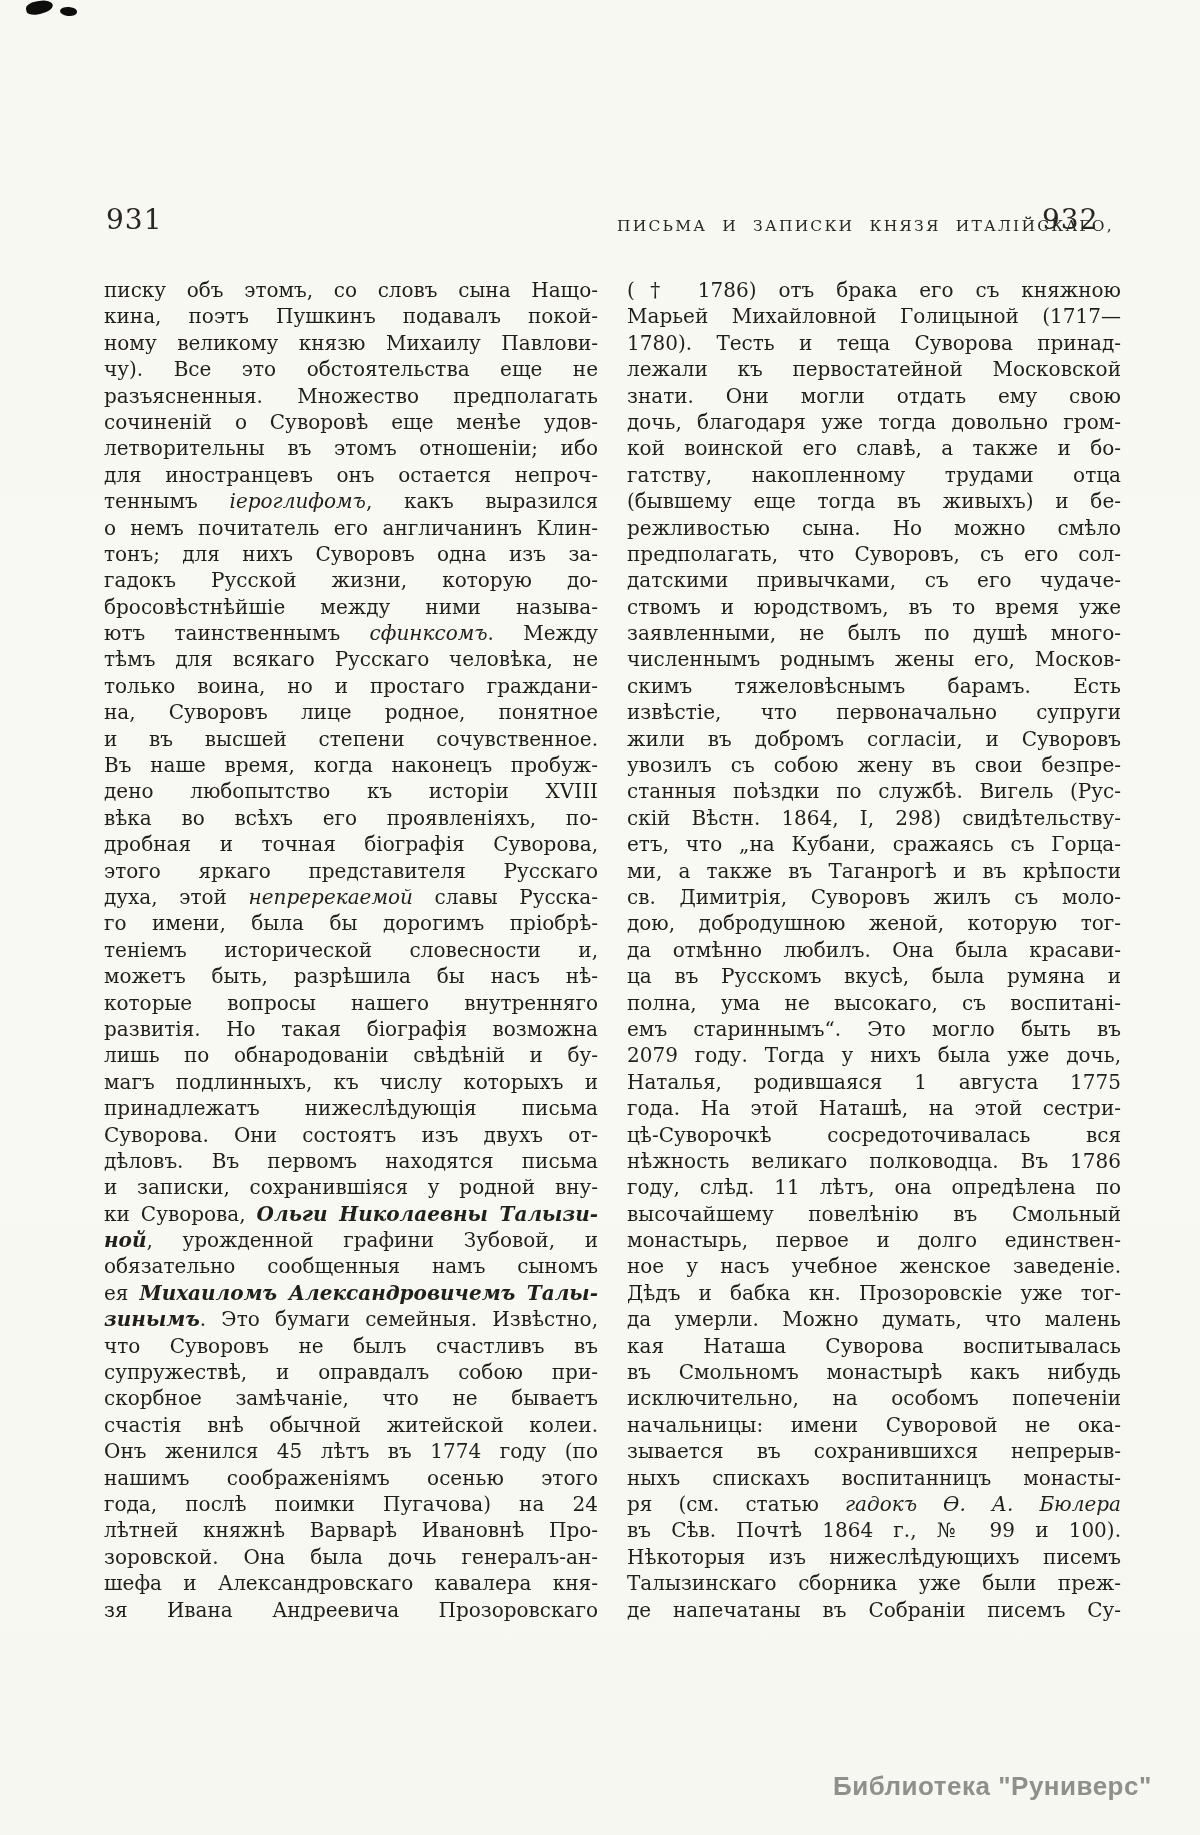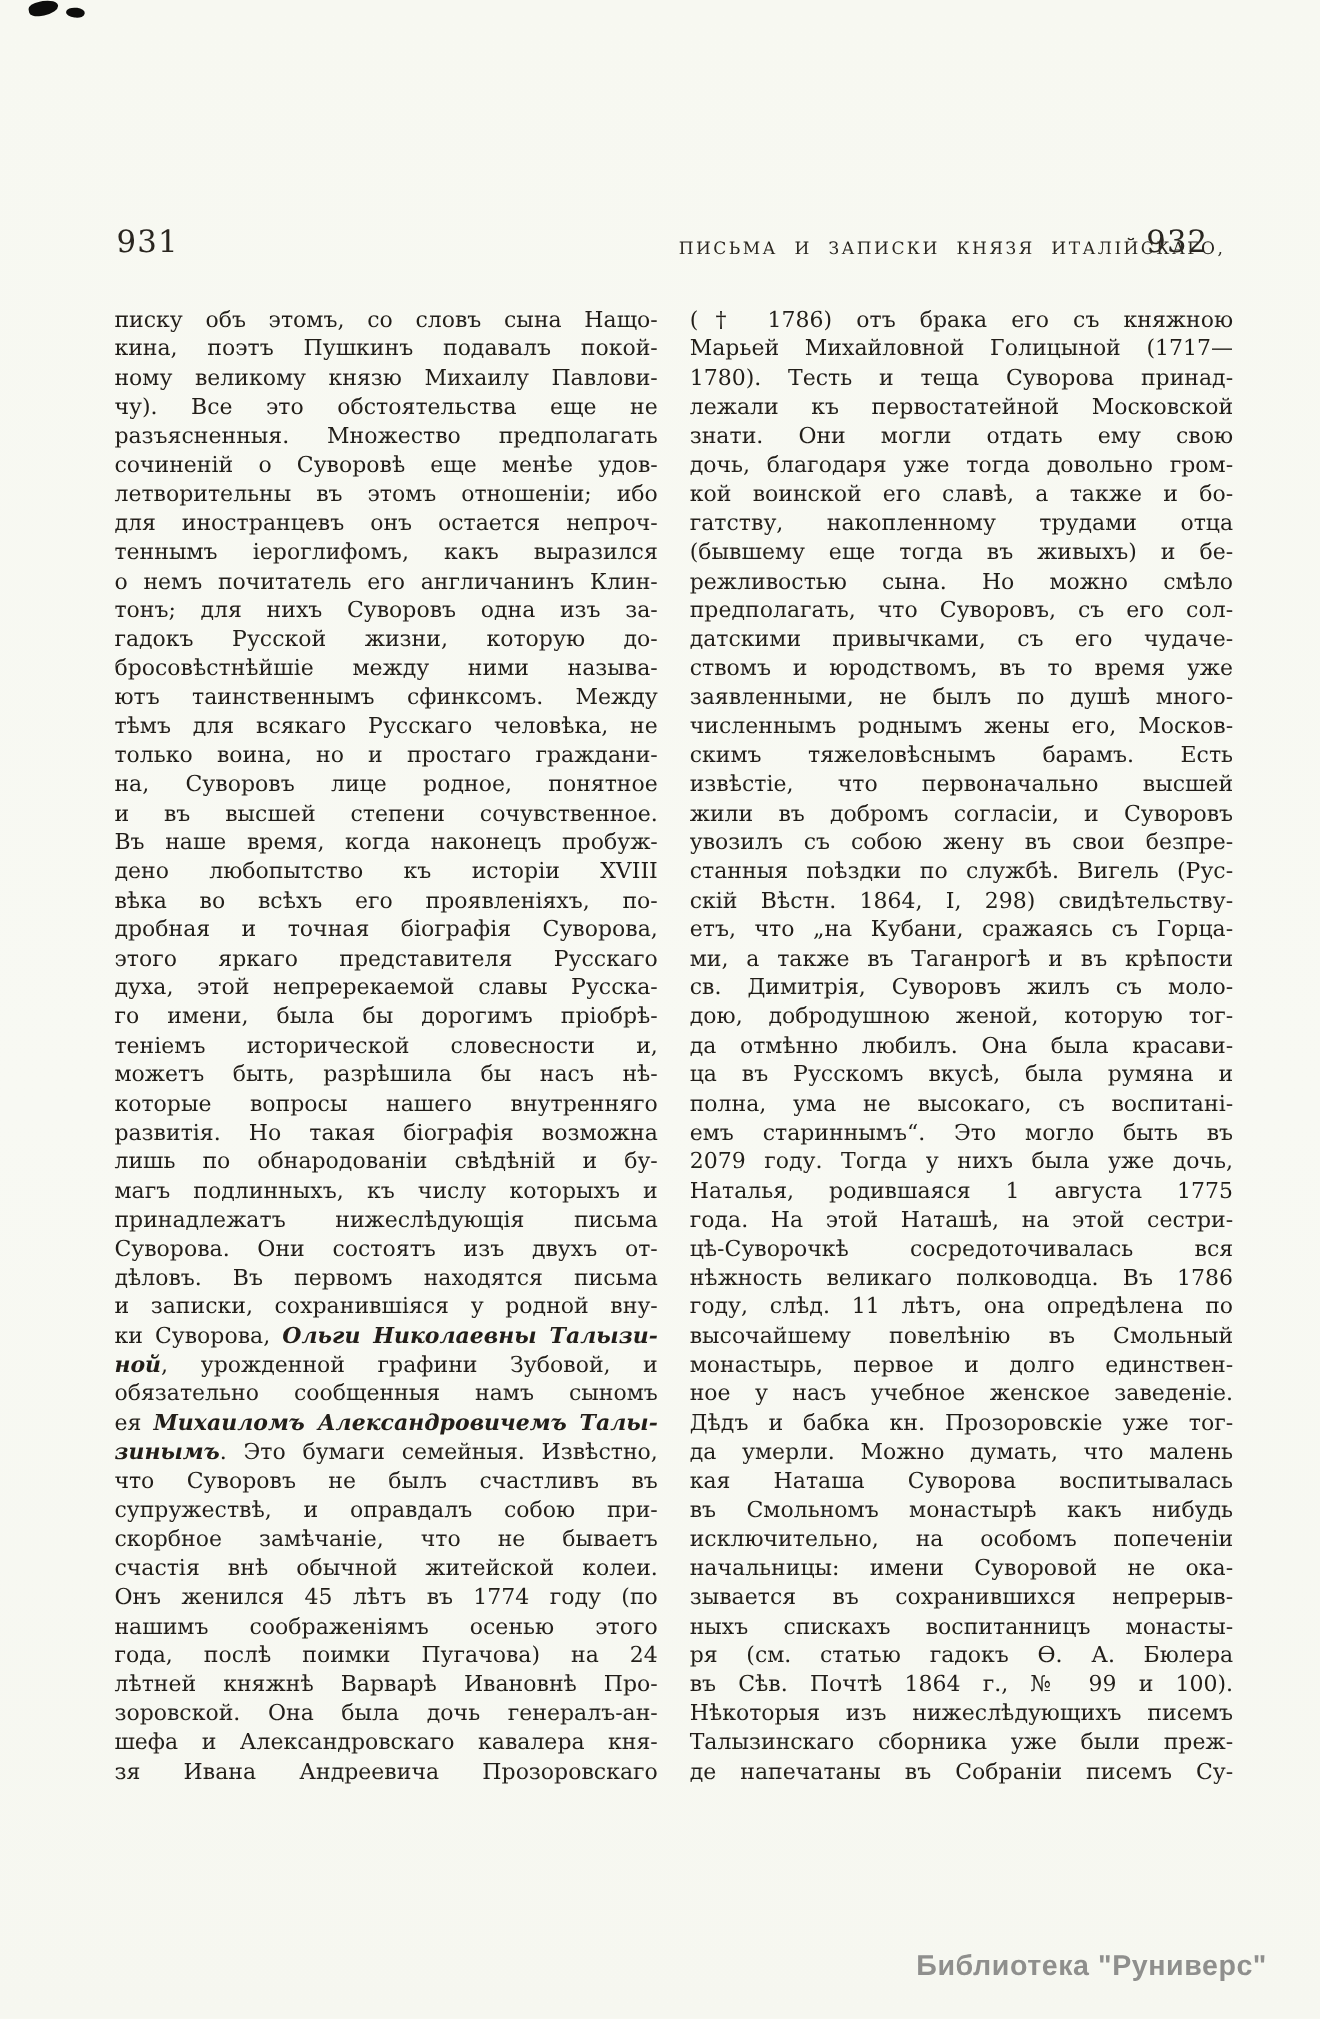--- a/index.html
+++ b/index.html
@@ -19,21 +19,21 @@
     position:absolute; top:217px; left:617px; white-space:nowrap;
     font-size:15.5px; letter-spacing:2.2px; word-spacing:8px; color:#2a2620;
   }
   .col { position:absolute; top:277px; width:494px; }
   .colL { left:104px; }
   .colR { left:627px; }
   .tline {
     height:26.4px; line-height:26.4px; font-size:20px; white-space:nowrap;
     text-align:justify; text-align-last:justify; color:#221e19;
   }
-  .it { }
+  .it { font-style:italic; }
   .bi { font-style:italic; font-weight:bold; }
   .watermark {
     position:absolute; top:1771px; left:833px; white-space:nowrap;
     font-family:"Liberation Sans","DejaVu Sans",sans-serif; font-weight:bold;
     font-size:26px; color:#8f8f8d; letter-spacing:0.5px;
   }
 </style>
 </head>
 <body>
 
@@ -108,21 +108,21 @@
       <div class="tline"><span>кой воинской его славѣ, а также и бо-</span></div>
       <div class="tline"><span>гатству, накопленному трудами отца</span></div>
       <div class="tline"><span>(бывшему еще тогда въ живыхъ) и бе-</span></div>
       <div class="tline"><span>режливостью сына. Но можно смѣло</span></div>
       <div class="tline"><span>предполагать, что Суворовъ, съ его сол-</span></div>
       <div class="tline"><span>датскими привычками, съ его чудаче-</span></div>
       <div class="tline"><span>ствомъ и юродствомъ, въ то время уже</span></div>
       <div class="tline"><span>заявленными, не былъ по душѣ много-</span></div>
       <div class="tline"><span>численнымъ роднымъ жены его, Москов-</span></div>
       <div class="tline"><span>скимъ тяжеловѣснымъ барамъ. Есть</span></div>
-      <div class="tline"><span>извѣстіе, что первоначально высшей</span></div>
+      <div class="tline"><span>извѣстіе, что первоначально супруги</span></div>
       <div class="tline"><span>жили въ добромъ согласіи, и Суворовъ</span></div>
       <div class="tline"><span>увозилъ съ собою жену въ свои безпре-</span></div>
       <div class="tline"><span>станныя поѣздки по службѣ. Вигель (Рус-</span></div>
       <div class="tline"><span>скій Вѣстн. 1864, I, 298) свидѣтельству-</span></div>
       <div class="tline"><span>етъ, что „на Кубани, сражаясь съ Горца-</span></div>
       <div class="tline"><span>ми, а также въ Таганрогѣ и въ крѣпости</span></div>
       <div class="tline"><span>св. Димитрія, Суворовъ жилъ съ моло-</span></div>
       <div class="tline"><span>дою, добродушною женой, которую тог-</span></div>
       <div class="tline"><span>да отмѣнно любилъ. Она была красави-</span></div>
       <div class="tline"><span>ца въ Русскомъ вкусѣ, была румяна и</span></div>

